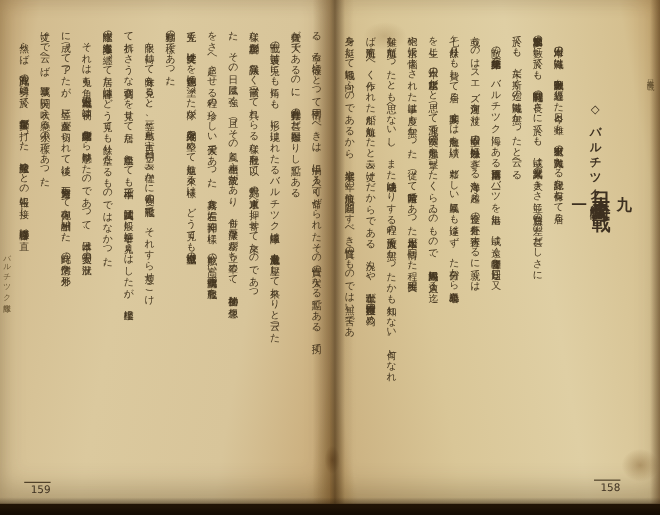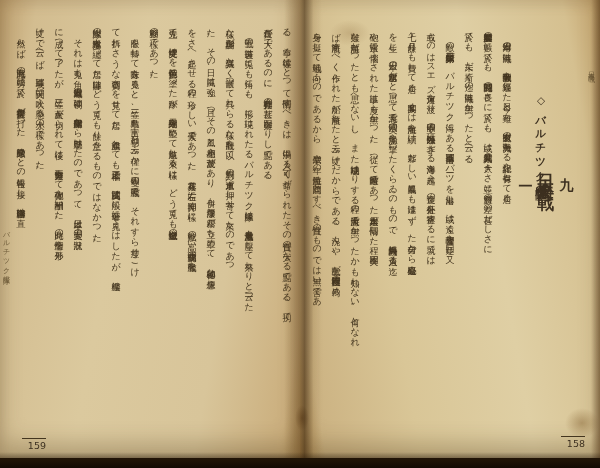--- a/index.html
+++ b/index.html
@@ -77,21 +77,21 @@
   .running-head-l{
     position:absolute;left:1px;top:226px;font-size:7px;line-height:9px;
     color:#6d5a38;letter-spacing:1px;z-index:3;
   }
 
   
   .pageno{position:absolute;z-index:3;color:#3d3020;font-size:9.5px;
     font-family:"DejaVu Sans", sans-serif;text-align:right;}
   .pageno .rule{display:block;width:24px;border-top:1.6px solid #43351f;margin:0 auto 1px auto;}
   .pageno.p159{left:22px;bottom:7px;}
-  .pageno.p158{right:15px;bottom:9px;}
+  .pageno.p158{right:36px;bottom:9px;}
 </style>
 </head>
 <body>
 
 <div class="book">
 
   <div class="page left">
     <div class="running-head-l v">バルチツク艦隊</div>
 
     <div class="body-l v">

